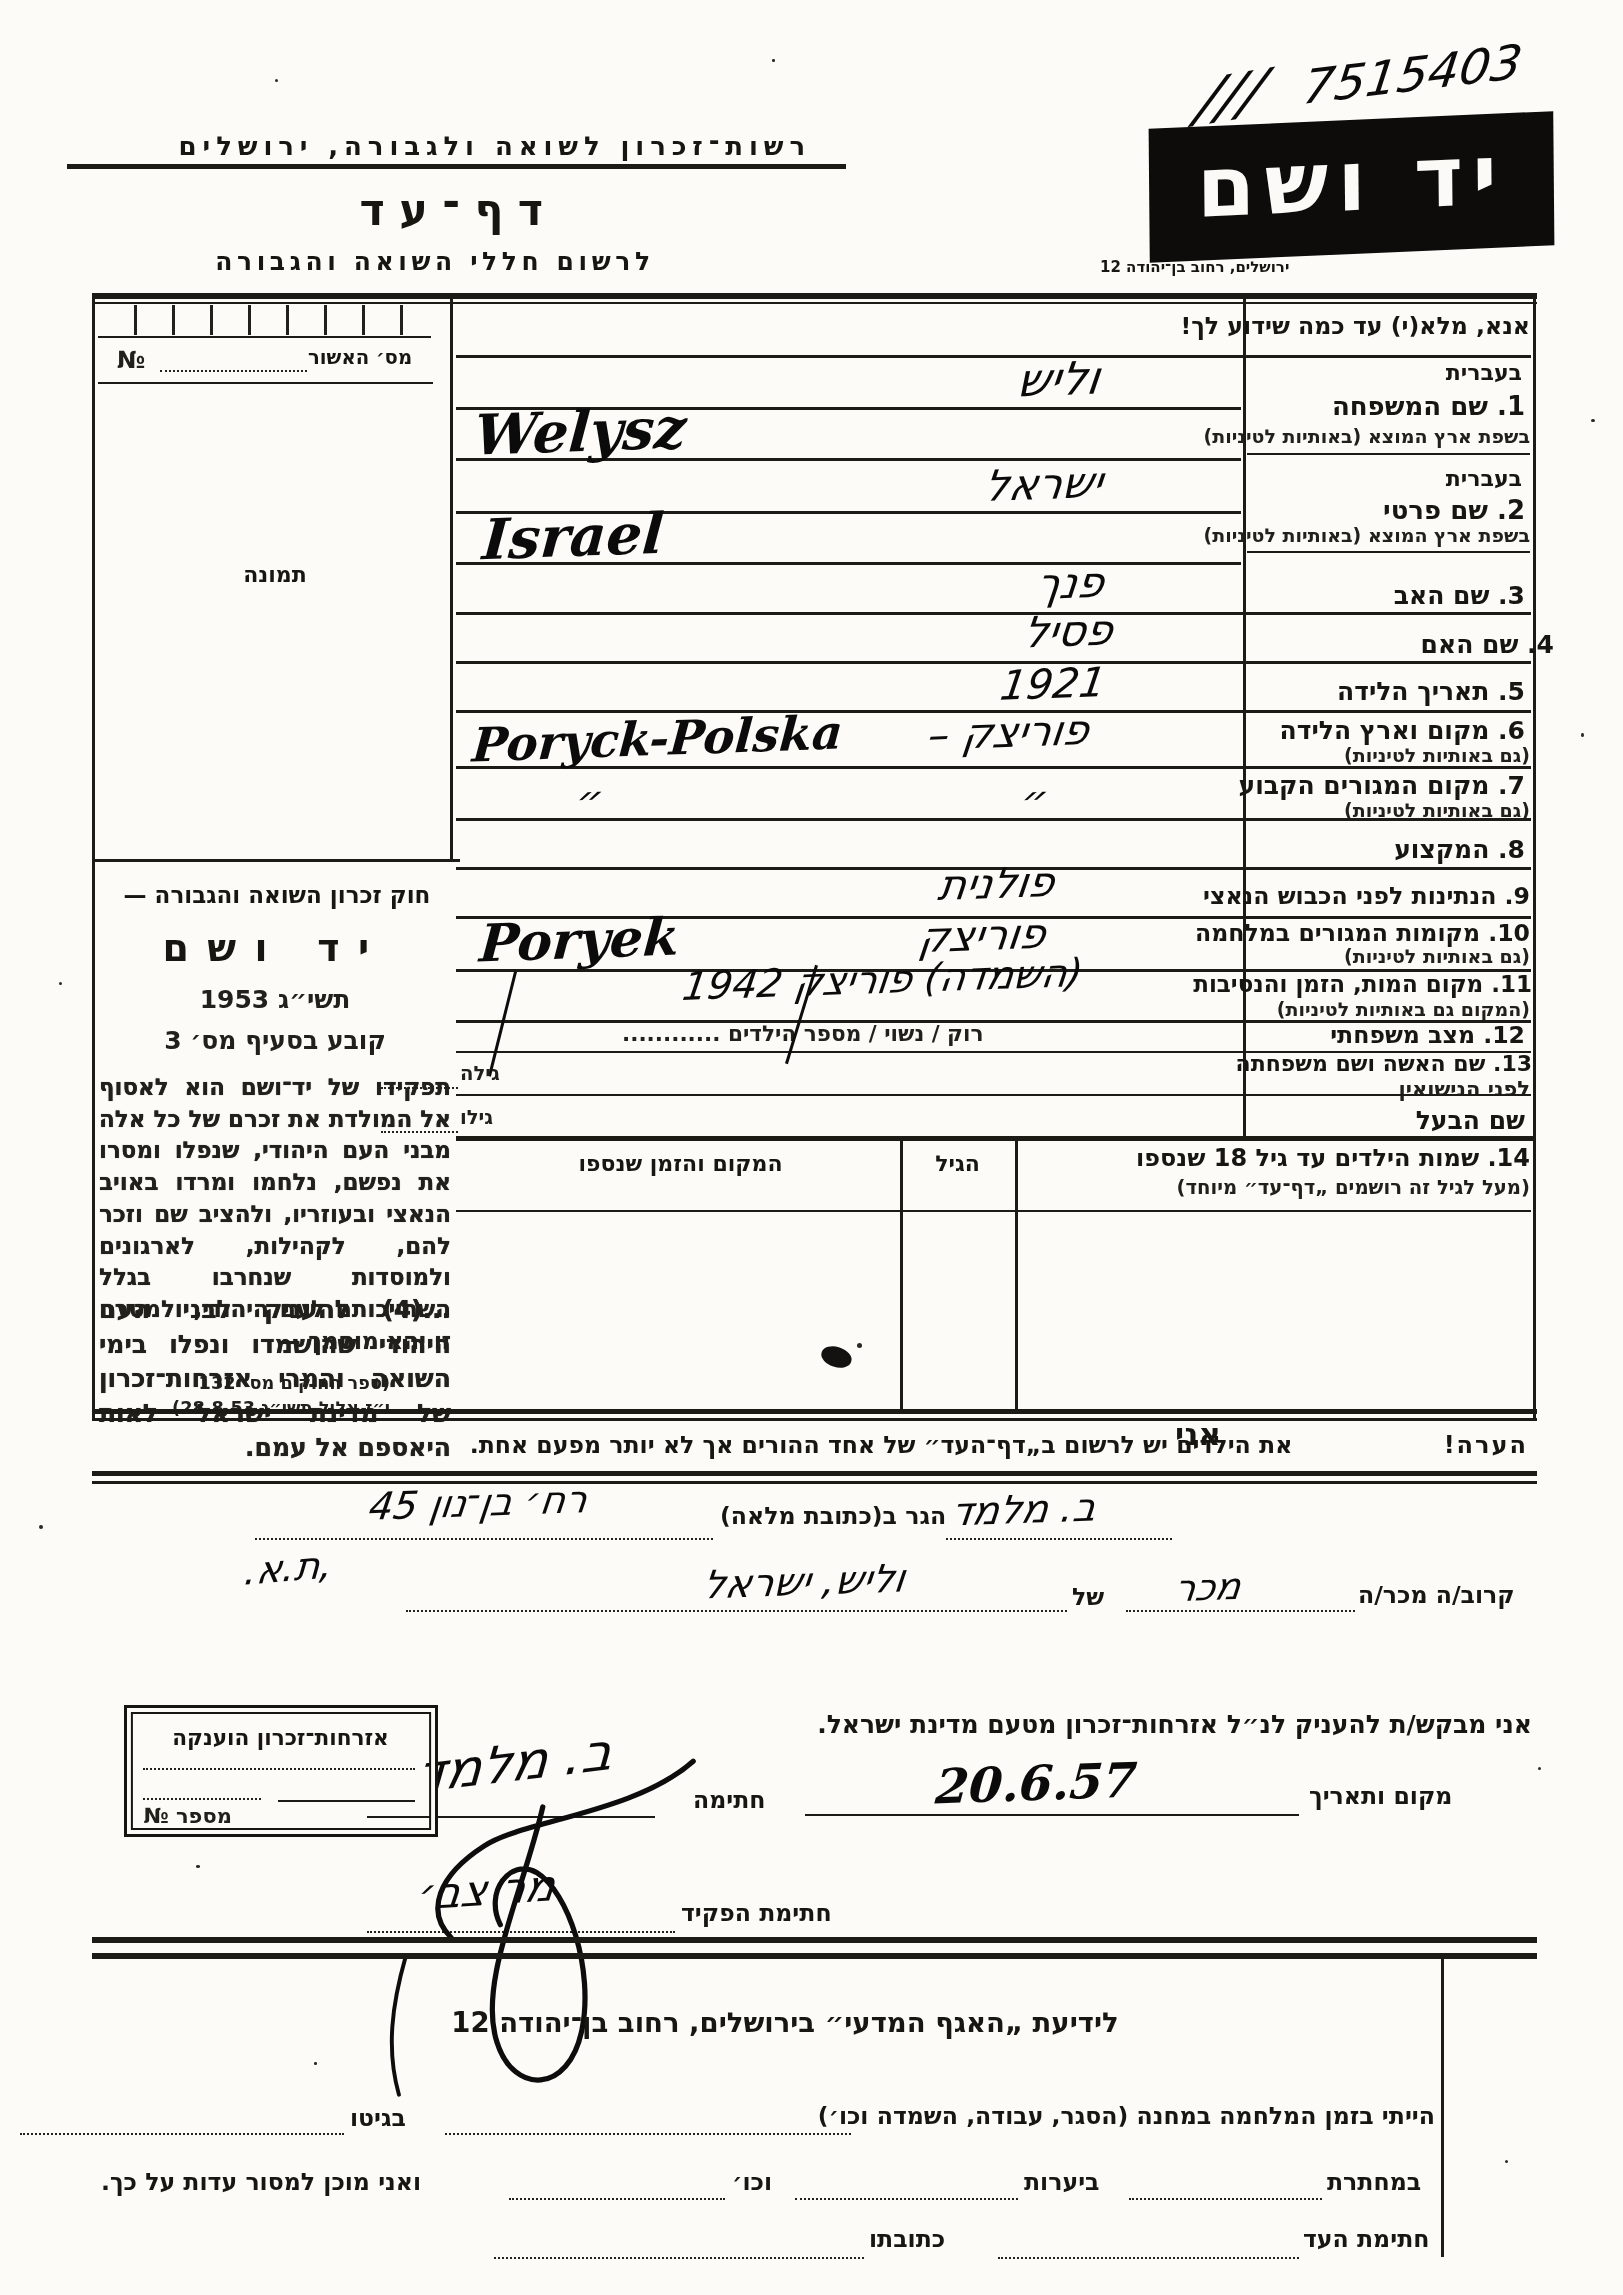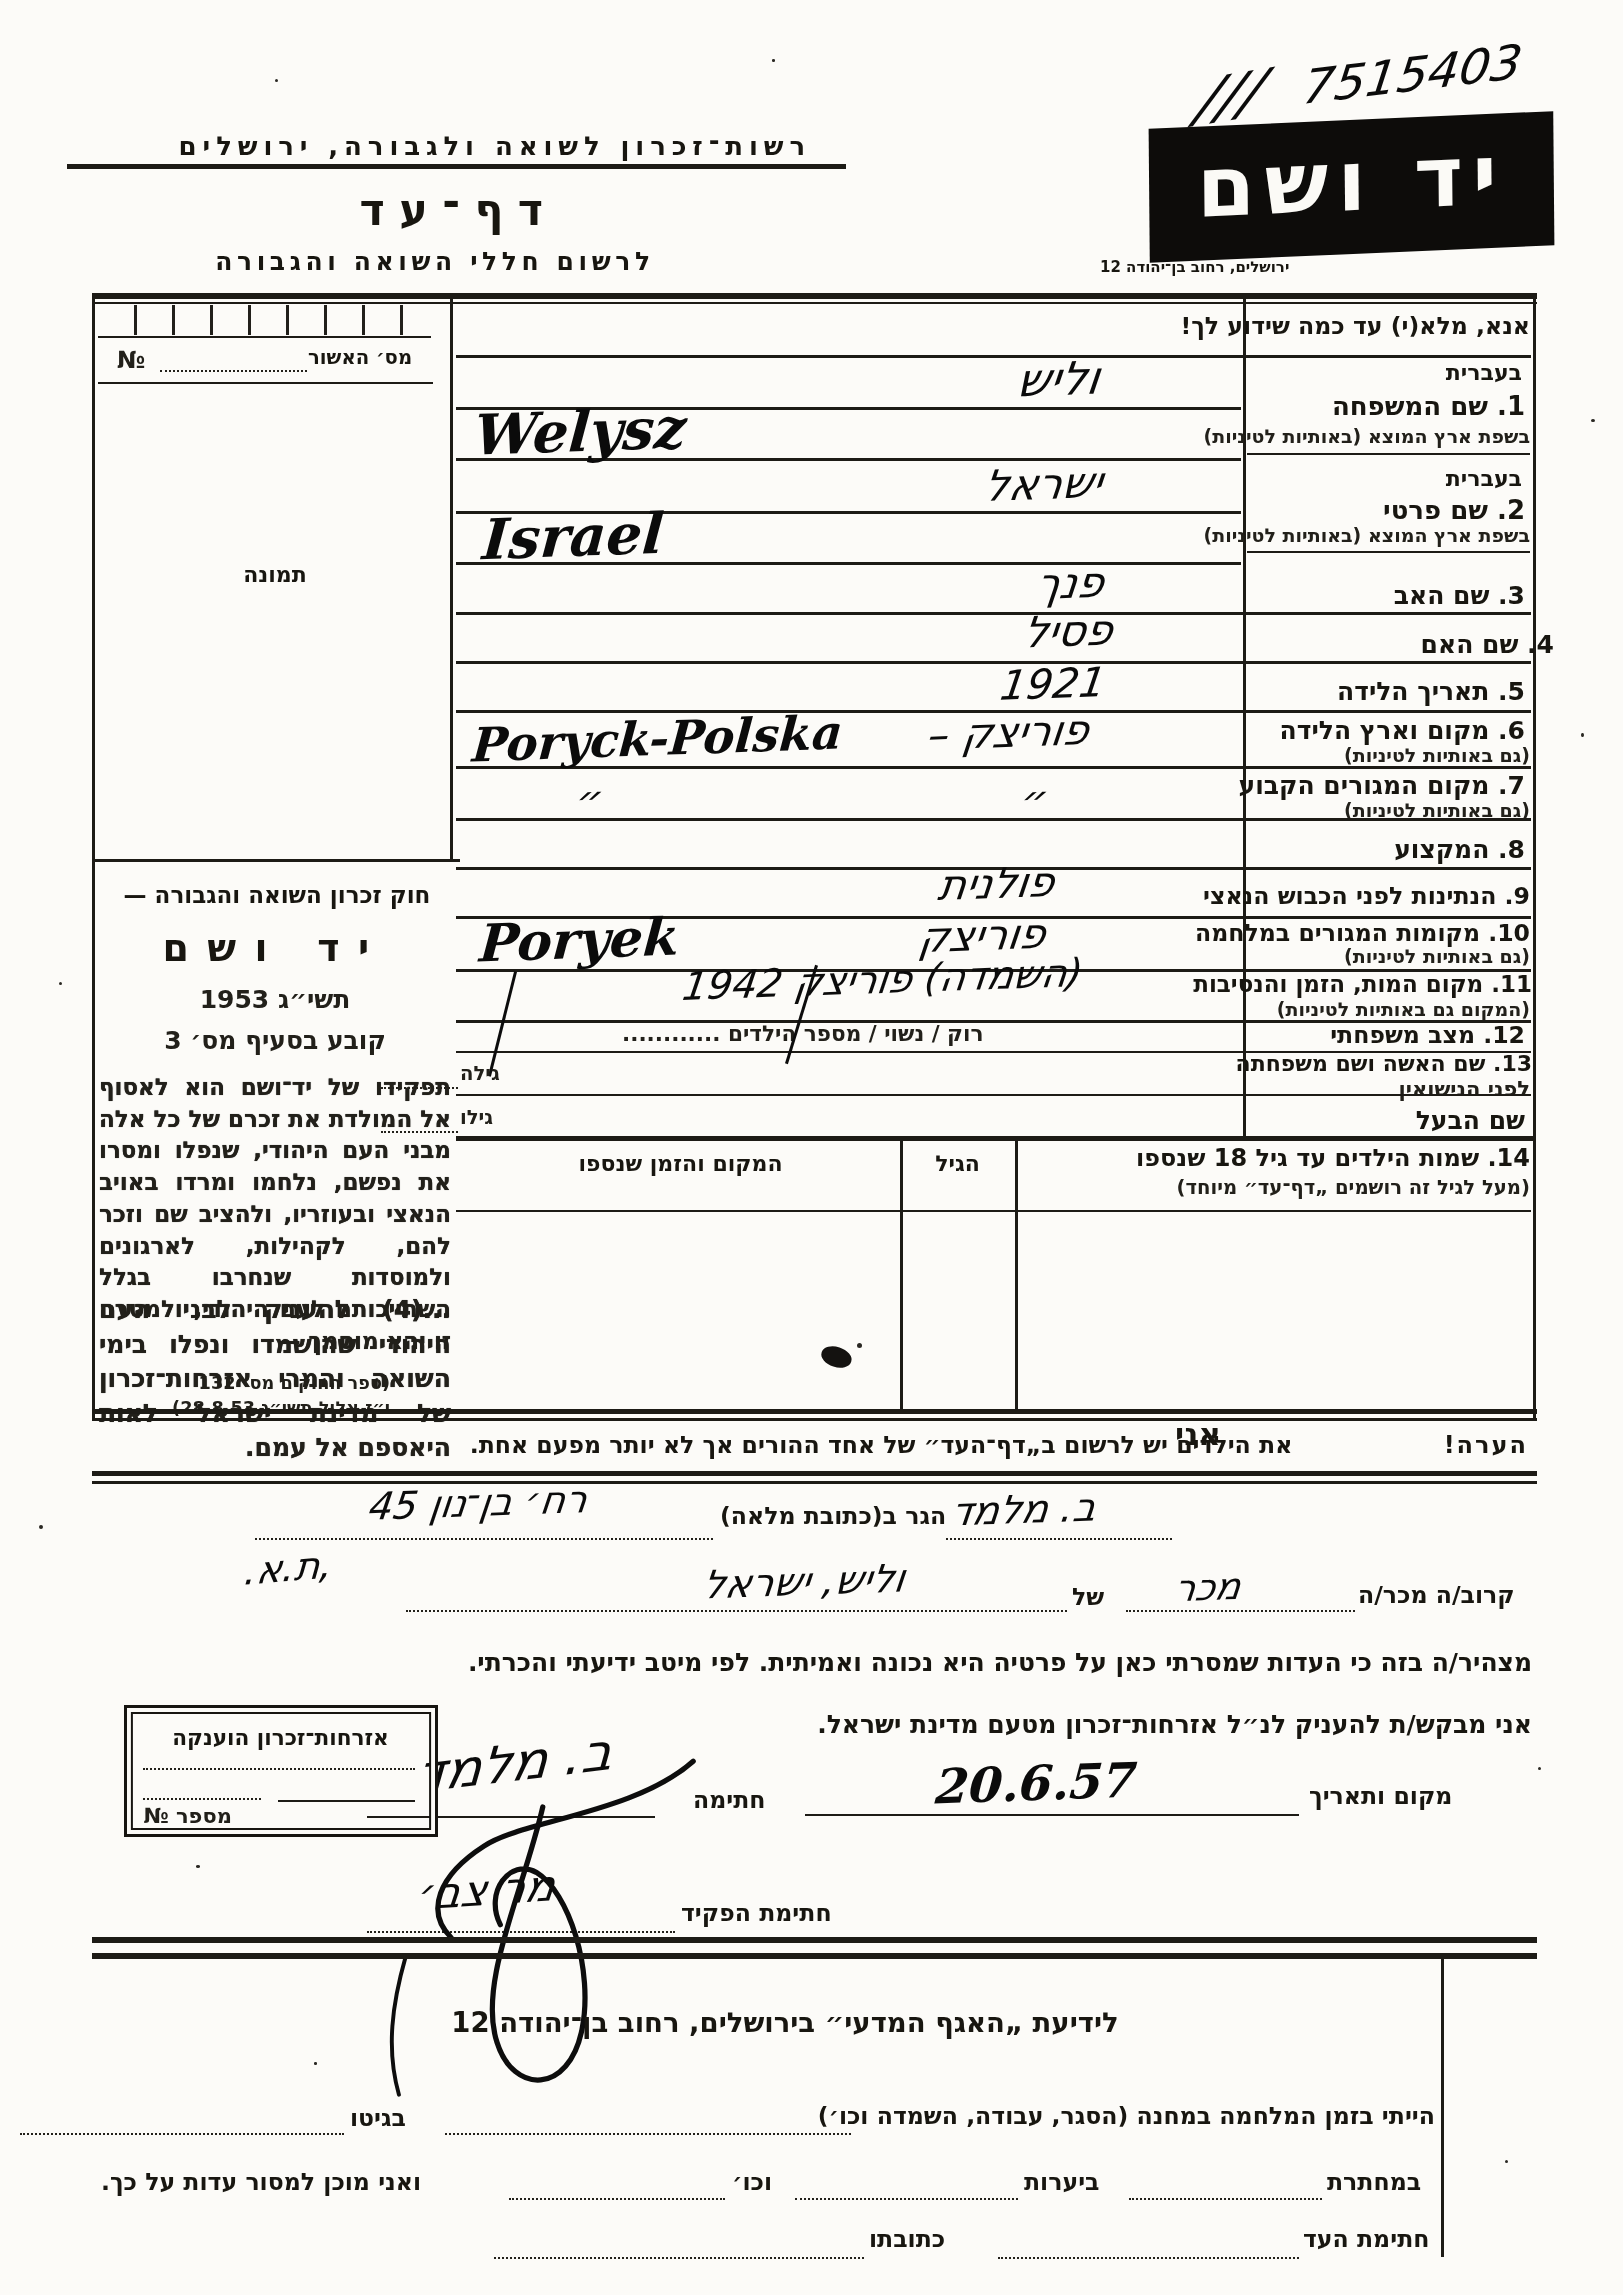--- a/index.html
+++ b/index.html
@@ -159,21 +159,20 @@
   <div class="hand" style="left:370px;top:1481px;font-size:38px;">רח׳ בן־נון 45</div>
   <div class="hand" style="left:245px;top:1546px;font-size:38px;transform:skewX(-10deg) rotate(-5deg);">,ת.א.</div>
 
   <div class="lbl" style="left:1358px;top:1581px;font-size:23.6px;">קרוב/ה מכר/ה</div>
   <div class="dot" style="left:1126px;top:1610px;width:229px;"></div>
   <div class="hand" style="left:1175px;top:1566px;font-size:37px;">מכר</div>
   <div class="lbl" style="left:1072px;top:1583px;font-size:23.6px;">של</div>
   <div class="dot" style="left:406px;top:1610px;width:661px;"></div>
   <div class="hand" style="left:704px;top:1559px;font-size:39px;">וליש, ישראל</div>
 
-  <div class="lbl rt" style="left:216px;top:1648px;width:1316px;font-size:25px;">מצהיר/ה בזה כי העדות שמסרתי כאן על פרטיה היא נכונה ואמיתית. לפי מיטב ידיעתי והכרתי.</div>
   <div class="lbl rt" style="left:707px;top:1710px;width:825px;font-size:25px;">אני מבקש/ת להעניק לנ״ל אזרחות־זכרון מטעם מדינת ישראל.</div>
 
   <div class="lbl" style="left:1309px;top:1782px;font-size:23.6px;">מקום ותאריך</div>
   <div class="ln" style="left:805px;top:1814px;width:494px;height:2px;"></div>
   <div class="hl" style="left:936px;top:1755px;font-size:48px;">20.6.57</div>
   <div class="lbl" style="left:693px;top:1786px;font-size:23.6px;">חתימה</div>
   <div class="hand" style="left:419px;top:1733px;font-size:52px;transform:skewX(-12deg) rotate(-7deg);">ב. מלמד</div>
   <div class="ln" style="left:367px;top:1816px;width:288px;height:2px;"></div>
 
   <div class="lbl" style="left:681px;top:1899px;font-size:23.6px;">חתימת הפקיד</div>

